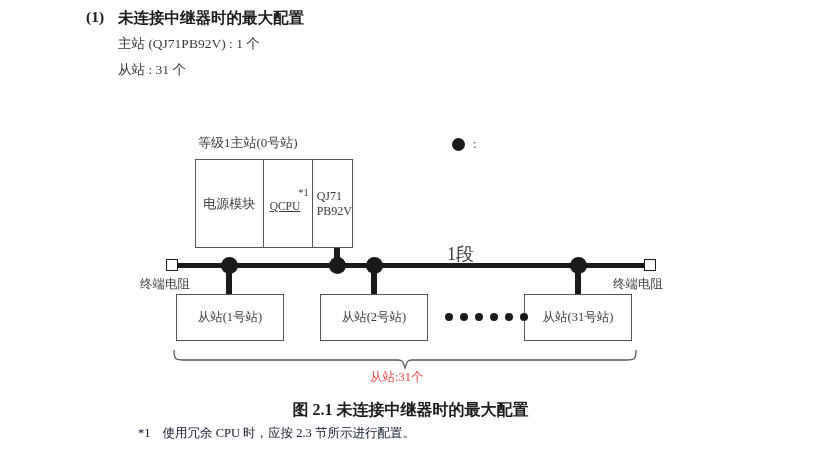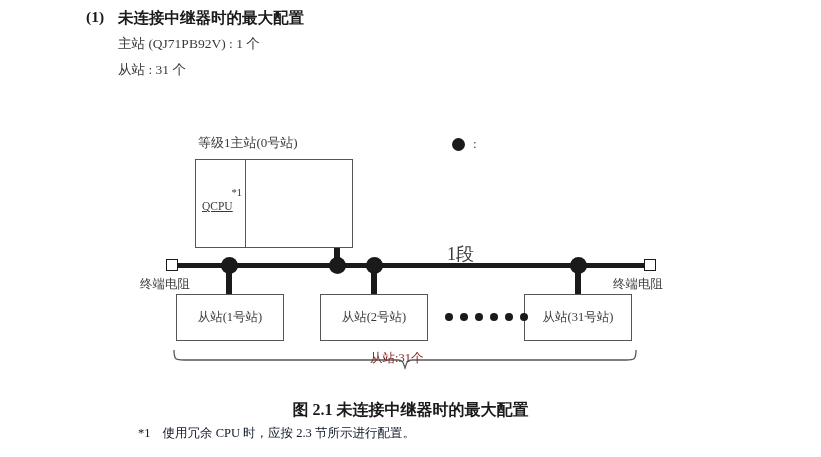--- a/index.html
+++ b/index.html
@@ -214,23 +214,23 @@
     background: #1a1a1a;
     display: block;
   }
 
   
   #brace {
     left: 170px; top: 348px;
     width: 470px; height: 22px;
   }
   #brace-label {
-    left: 370px; top: 350px;
+    left: 370px; top: 369px;
     font-size: 12.5px;
-    color: #7f1d1d;
+    color: #ef4444;
     white-space: nowrap;
   }
 
   
   #figure-caption {
     left: 0; top: 400px;
     width: 821px;
     text-align: center;
     font-size: 16px;
     font-weight: bold;
@@ -253,23 +253,32 @@
 <div class="abs spec-line" id="spec-slave">从站 : 31 个</div>
 
 <div class="abs" id="legend">
   <span id="legend-dot"></span>
   <span id="legend-colon">:</span>
 </div>
 
 <div class="abs" id="master-label">等级1主站(0号站)</div>
 
 <div class="abs" id="master-box">
+  <div class="master-cell" id="cell-power">
+    <span>电源模块</span>
+  </div>
   <div class="master-cell" id="cell-cpu">
     <span class="cpu-label">QCPU</span>
     <span class="cpu-note">*1</span>
+  </div>
+  <div class="master-cell" id="cell-net">
+    <span class="net-lines">
+      <span>QJ71</span><br>
+      <span>PB92V</span>
+    </span>
   </div>
 </div>
 
 <div class="abs" id="master-drop"></div>
 <div class="abs" id="bus-line"></div>
 
 <div class="abs terminator" id="terminator-left"></div>
 <div class="abs terminator" id="terminator-right"></div>
 <div class="abs term-label" id="term-label-left">终端电阻</div>
 <div class="abs term-label" id="term-label-right">终端电阻</div>

